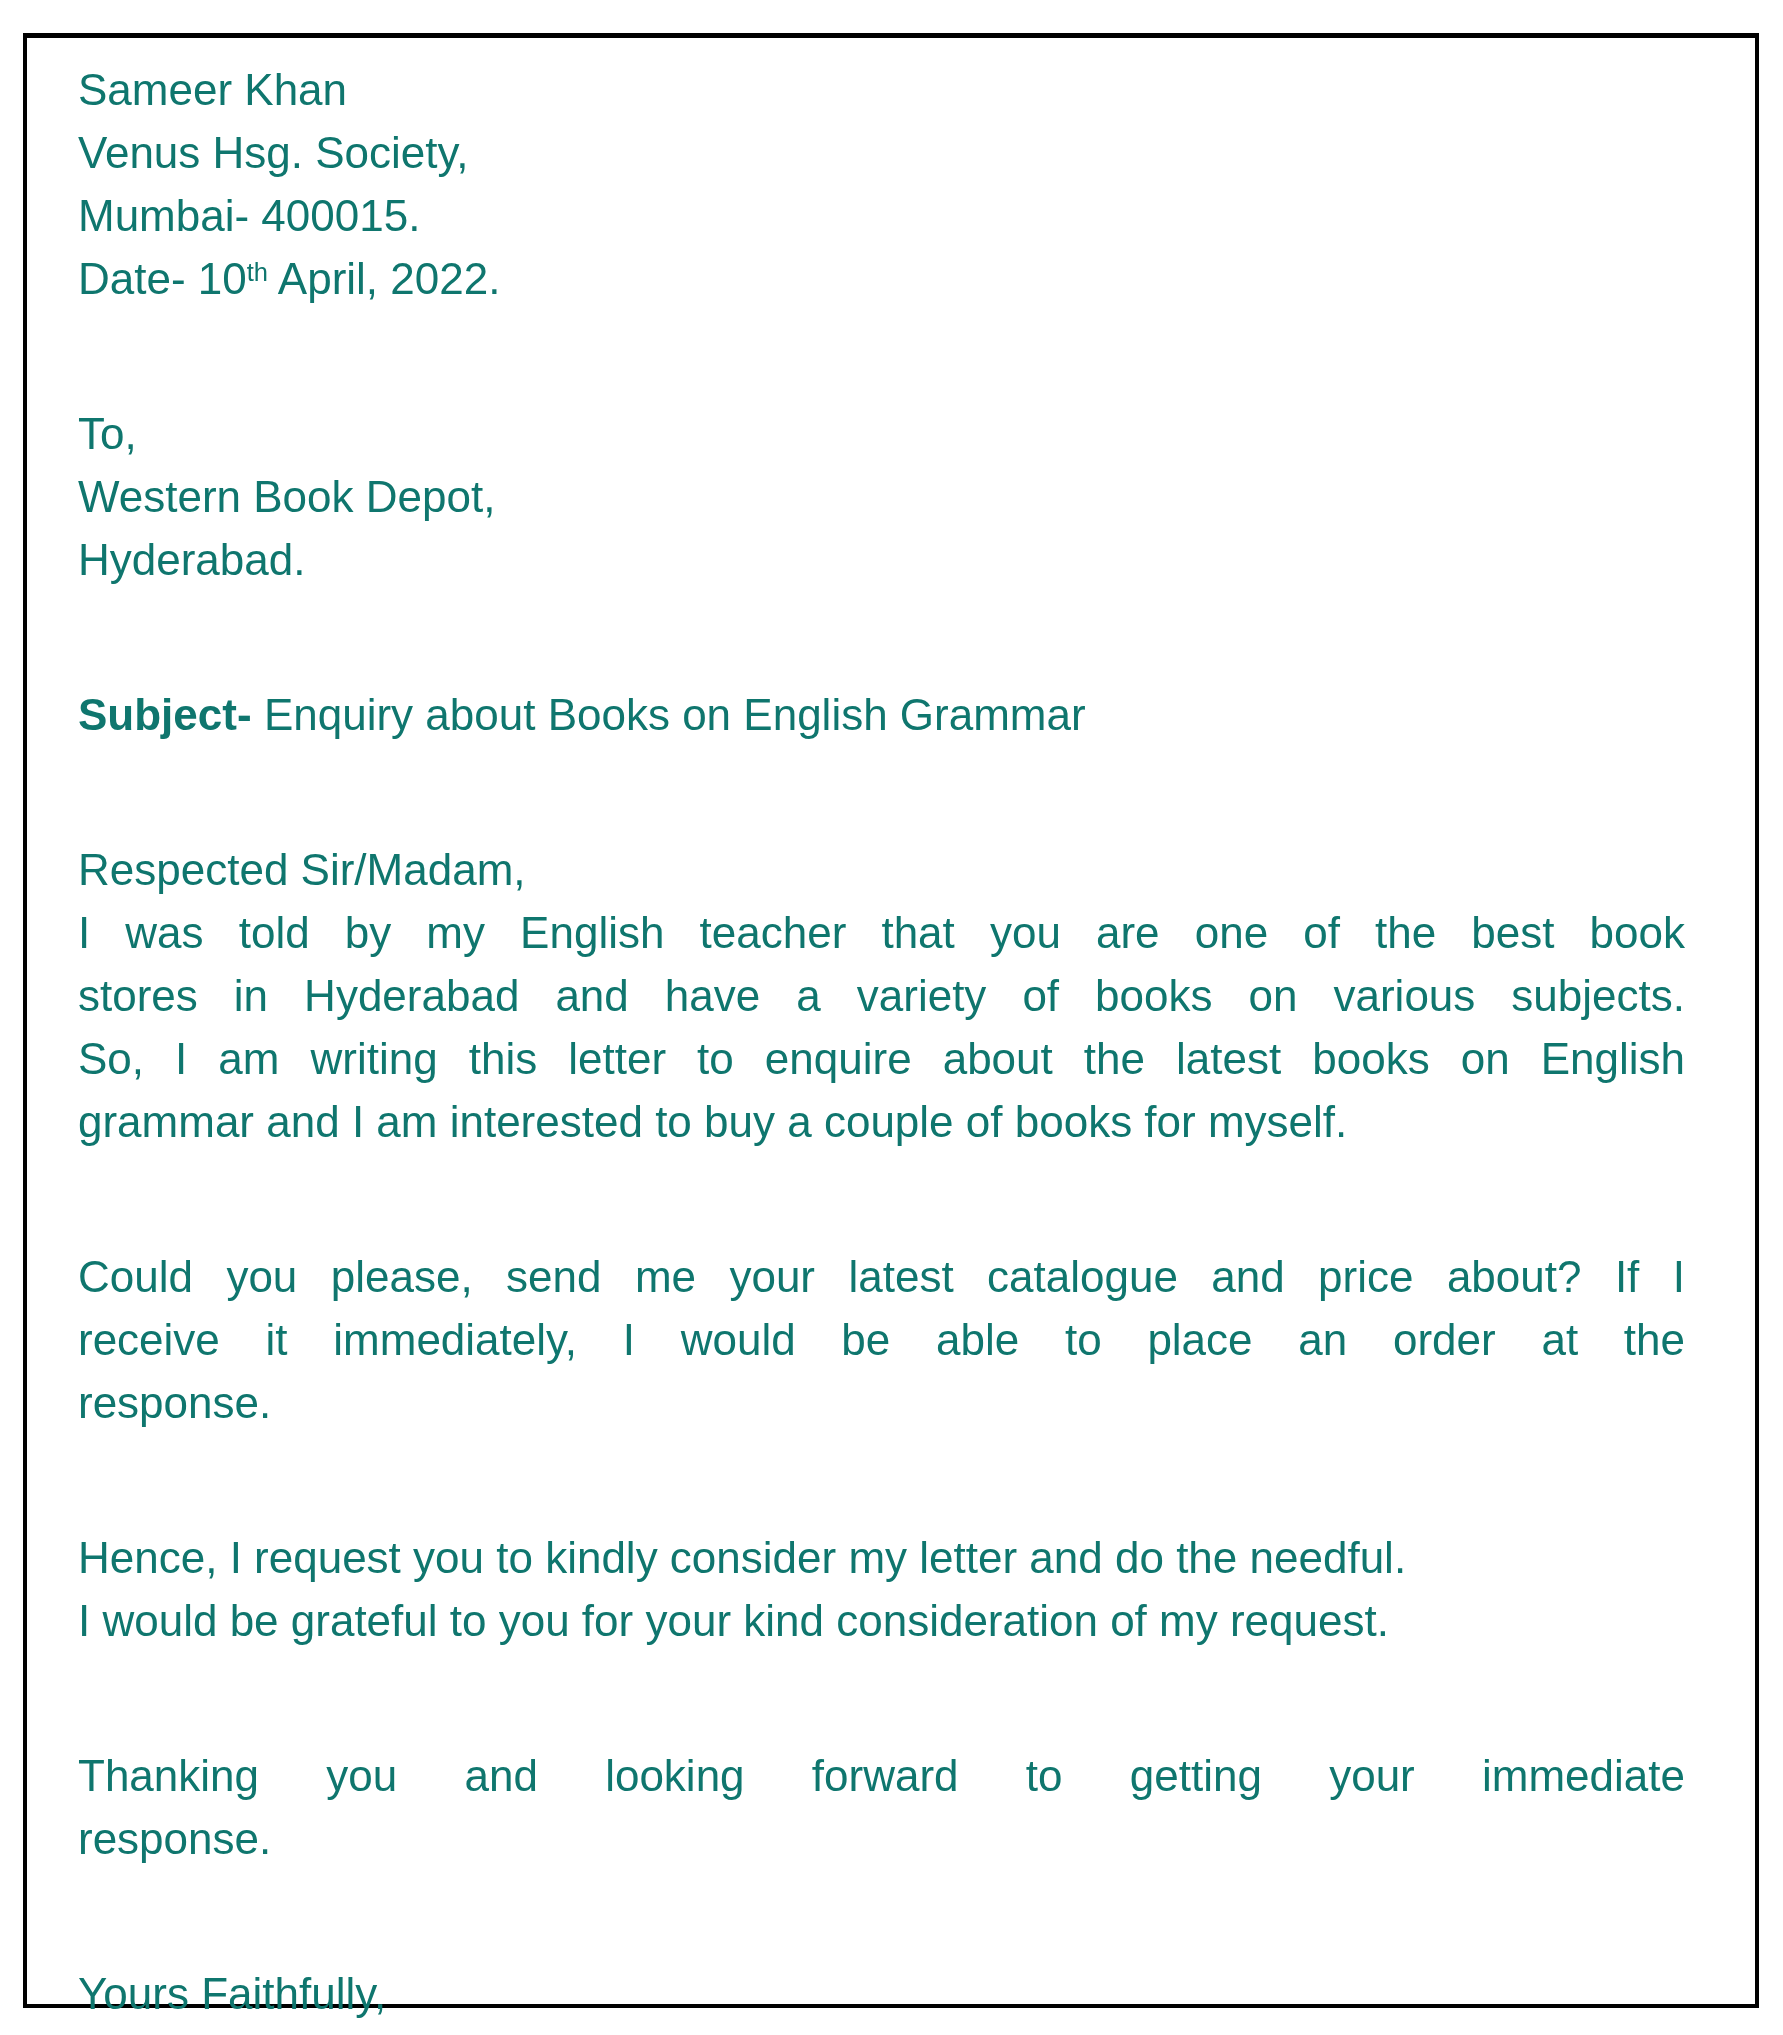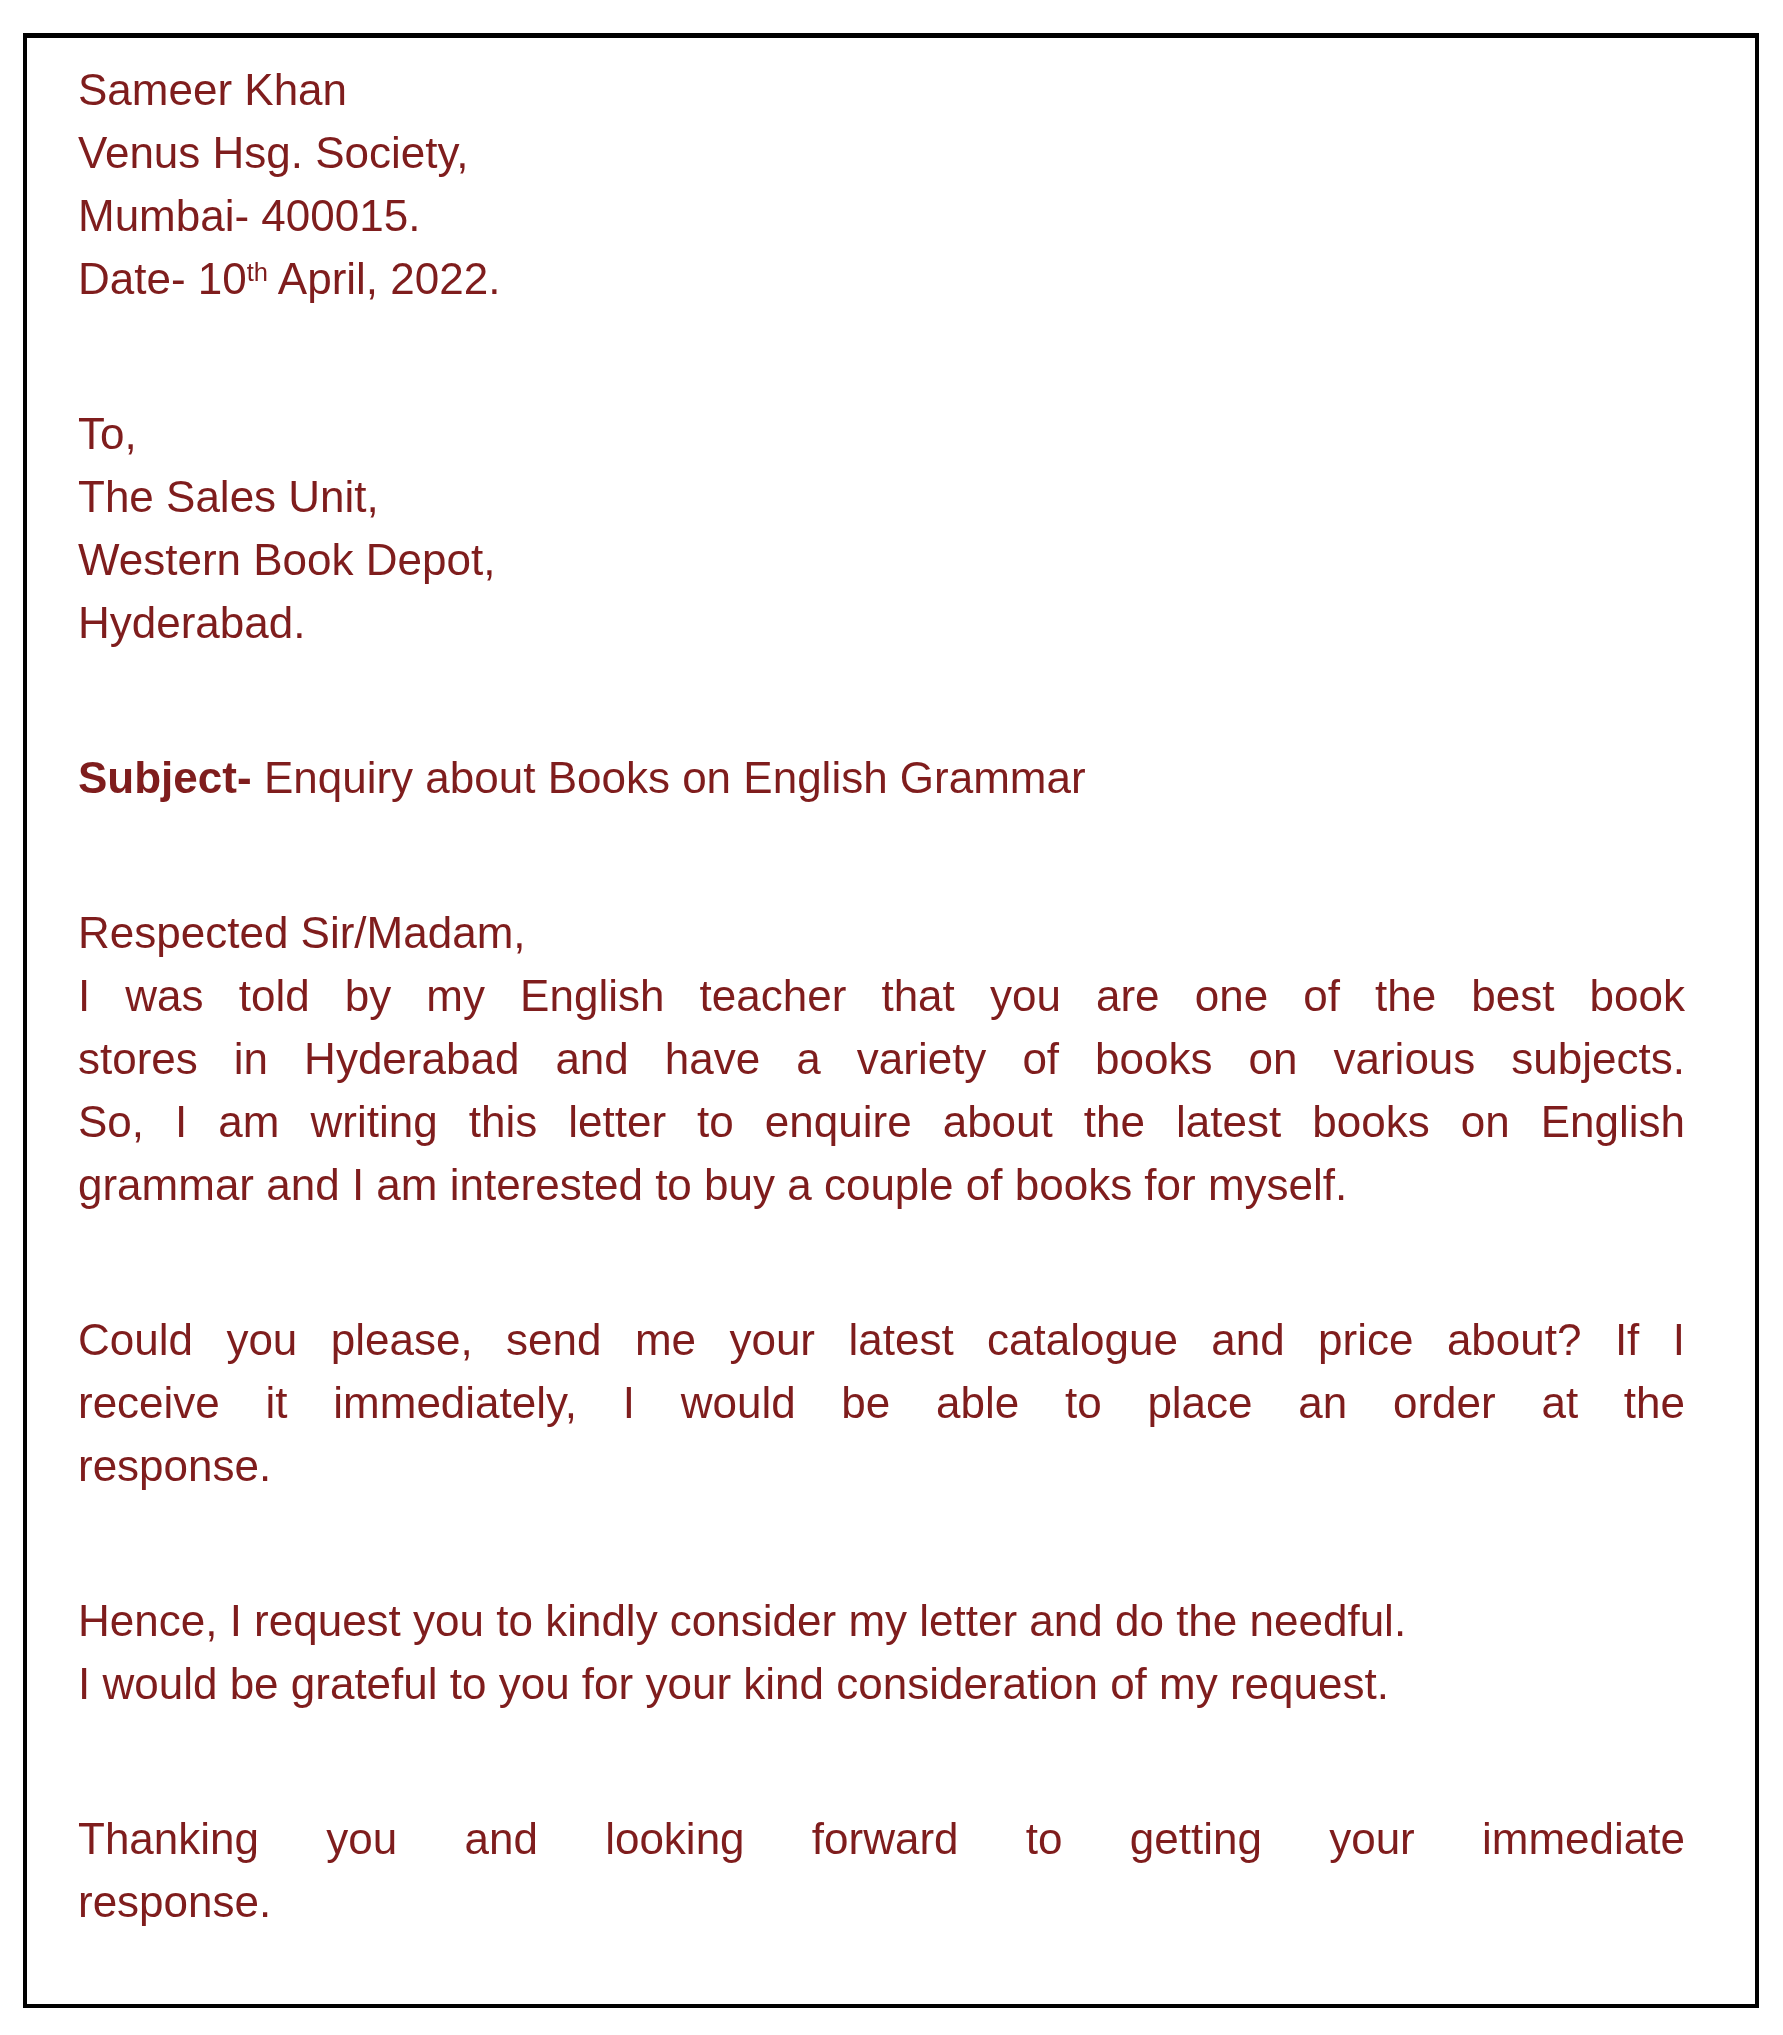--- a/index.html
+++ b/index.html
@@ -23,21 +23,21 @@
     border-width: 5.7px 4.1px 4.9px 4.1px;
     padding: 19.6px 70px 0 51px;
     background: #ffffff;
   }
   .block { margin: 0; }
   .block + .block { margin-top: 92px; }
   .line {
     font-size: 44px;
     line-height: 63px;
     height: 63px;
-    color: #7f1d1d;
+    color: #0f766e;
     white-space: nowrap;
     overflow: visible;
   }
   .just {
     white-space: normal;
     text-align: justify;
     text-align-last: justify;
   }
   .bold { font-weight: bold; }
   .subject-rest { margin-left: 0.28em; text-align: center; }
@@ -54,21 +54,20 @@
 
   <div class="block">
     <div class="line">Sameer Khan</div>
     <div class="line">Venus Hsg. Society,</div>
     <div class="line">Mumbai- 400015.</div>
     <div class="line"><span>Date- 10</span><span class="sup">th</span><span> April, 2022.</span></div>
   </div>
 
   <div class="block">
     <div class="line">To,</div>
-    <div class="line">The Sales Unit,</div>
     <div class="line">Western Book Depot,</div>
     <div class="line">Hyderabad.</div>
   </div>
 
   <div class="block">
     <div class="line"><span class="bold">Subject-</span><span class="subject-rest">Enquiry about Books on English Grammar</span></div>
   </div>
 
   <div class="block">
     <div class="line">Respected Sir/Madam,</div>

